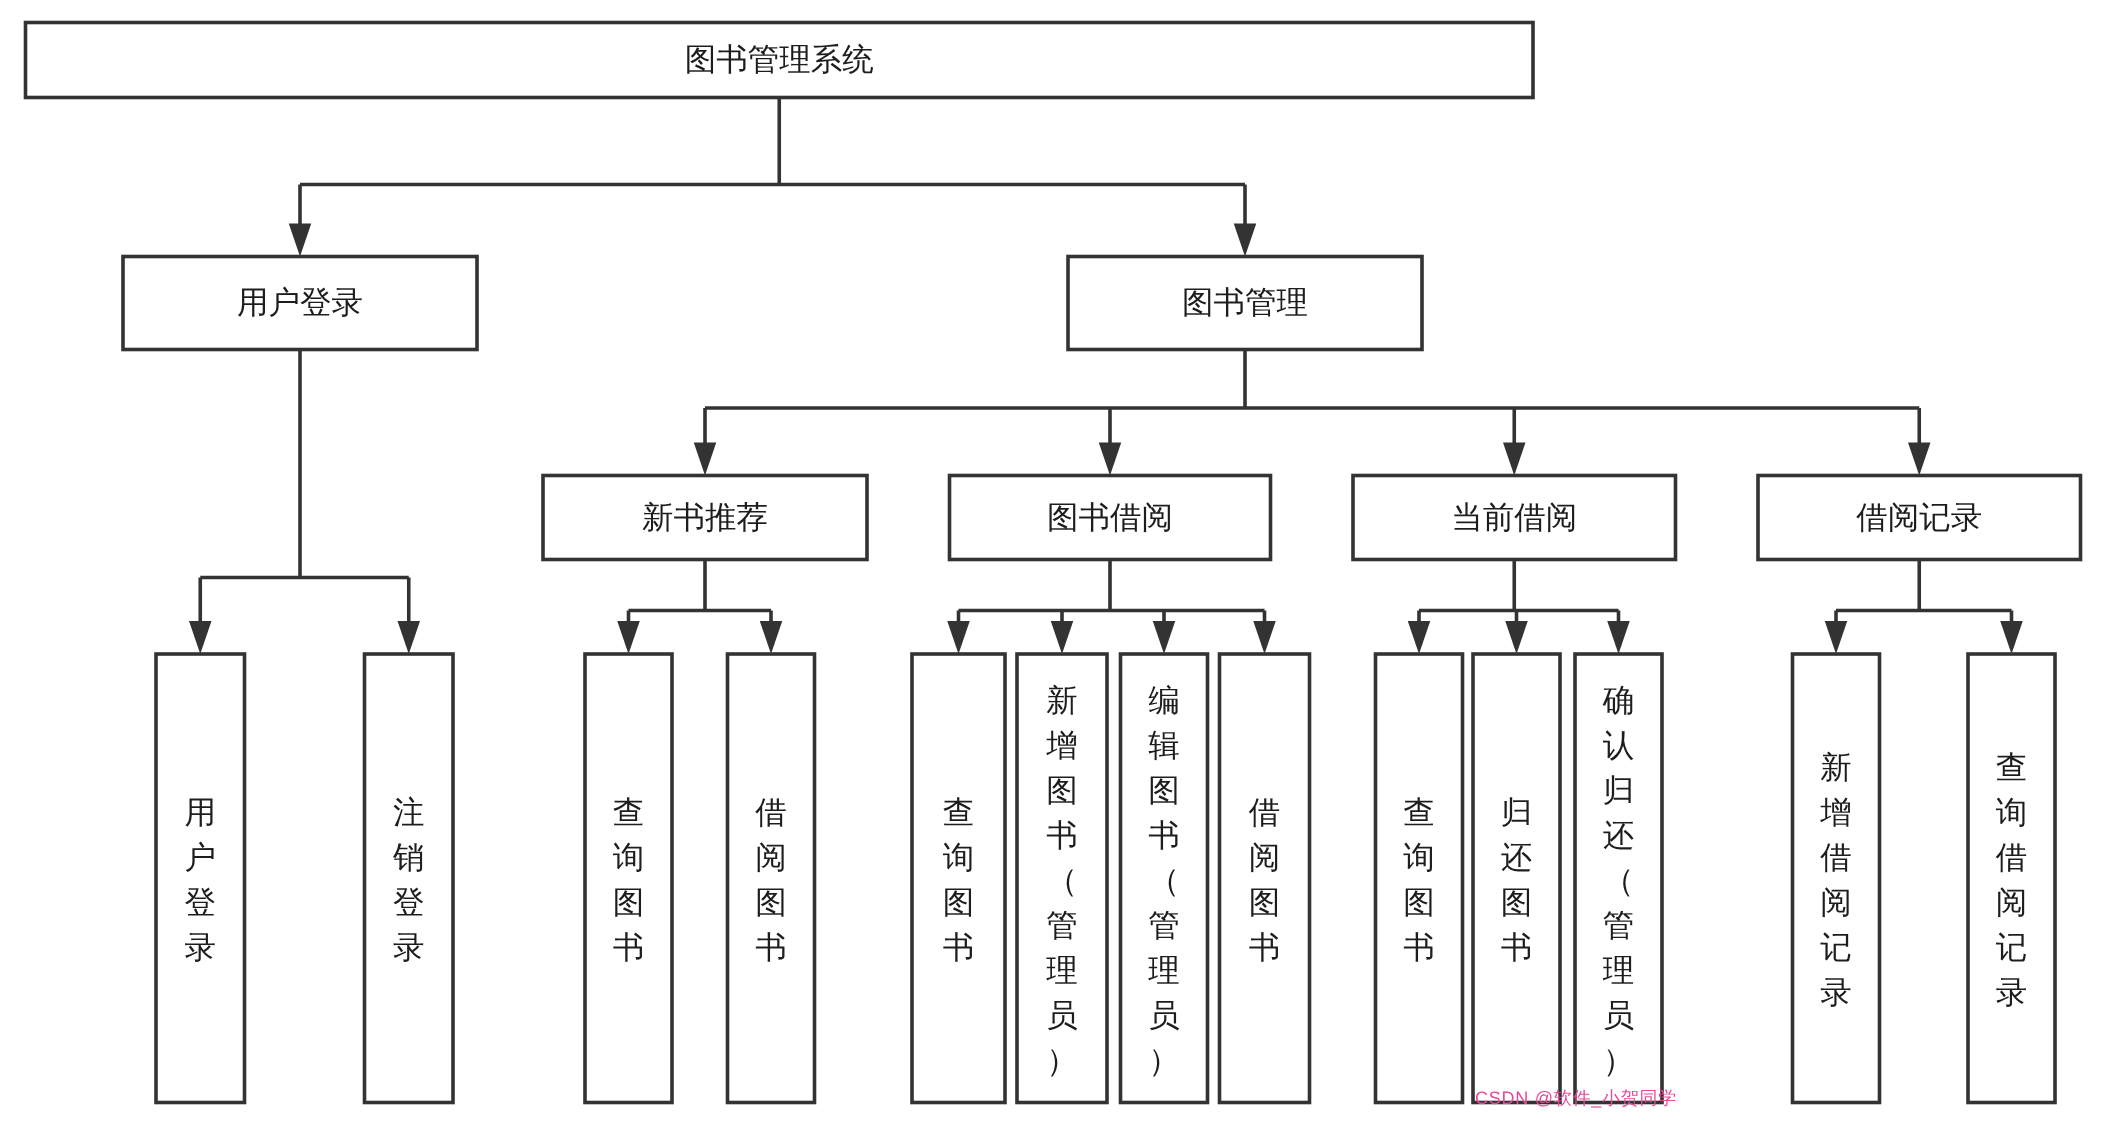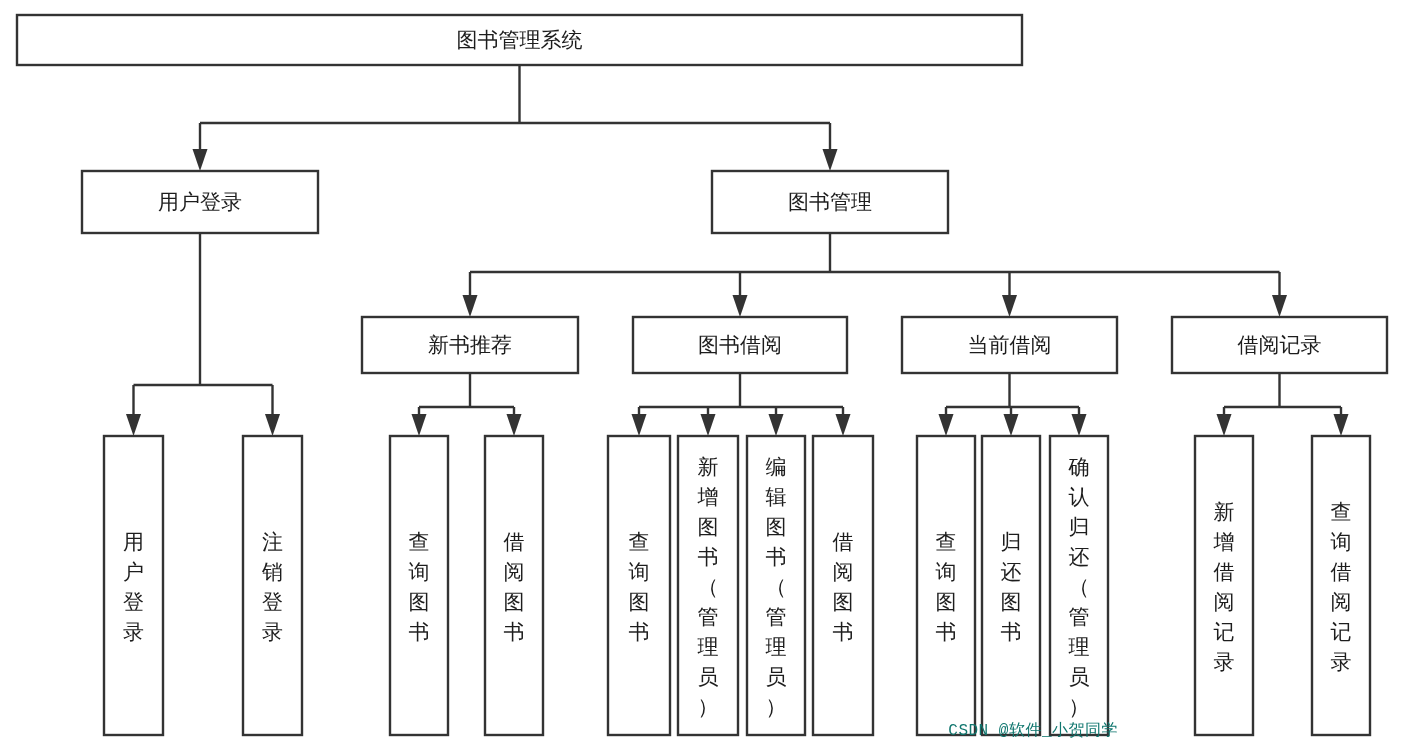--- a/index.html
+++ b/index.html
@@ -53,23 +53,23 @@
     stroke-linecap: butt;
   }
   .arrow-head {
     fill: #333333;
     stroke: none;
   }
   .watermark {
     position: absolute;
     right: 14px;
     bottom: 6px;
-    font-family: Liberation Mono, monospace;
-    font-size: 16px;
-    color: #0f766e;
+    font-family: Liberation Sans, sans-serif;
+    font-size: 12px;
+    color: #ec4899;
     letter-spacing: 0.5px;
     white-space: nowrap;
     user-select: none;
   }
 </style>
 </head>
 <body>
 
 <div id="diagram-root">
   <svg class="diagram-canvas" viewBox="0 0 1405 747">

